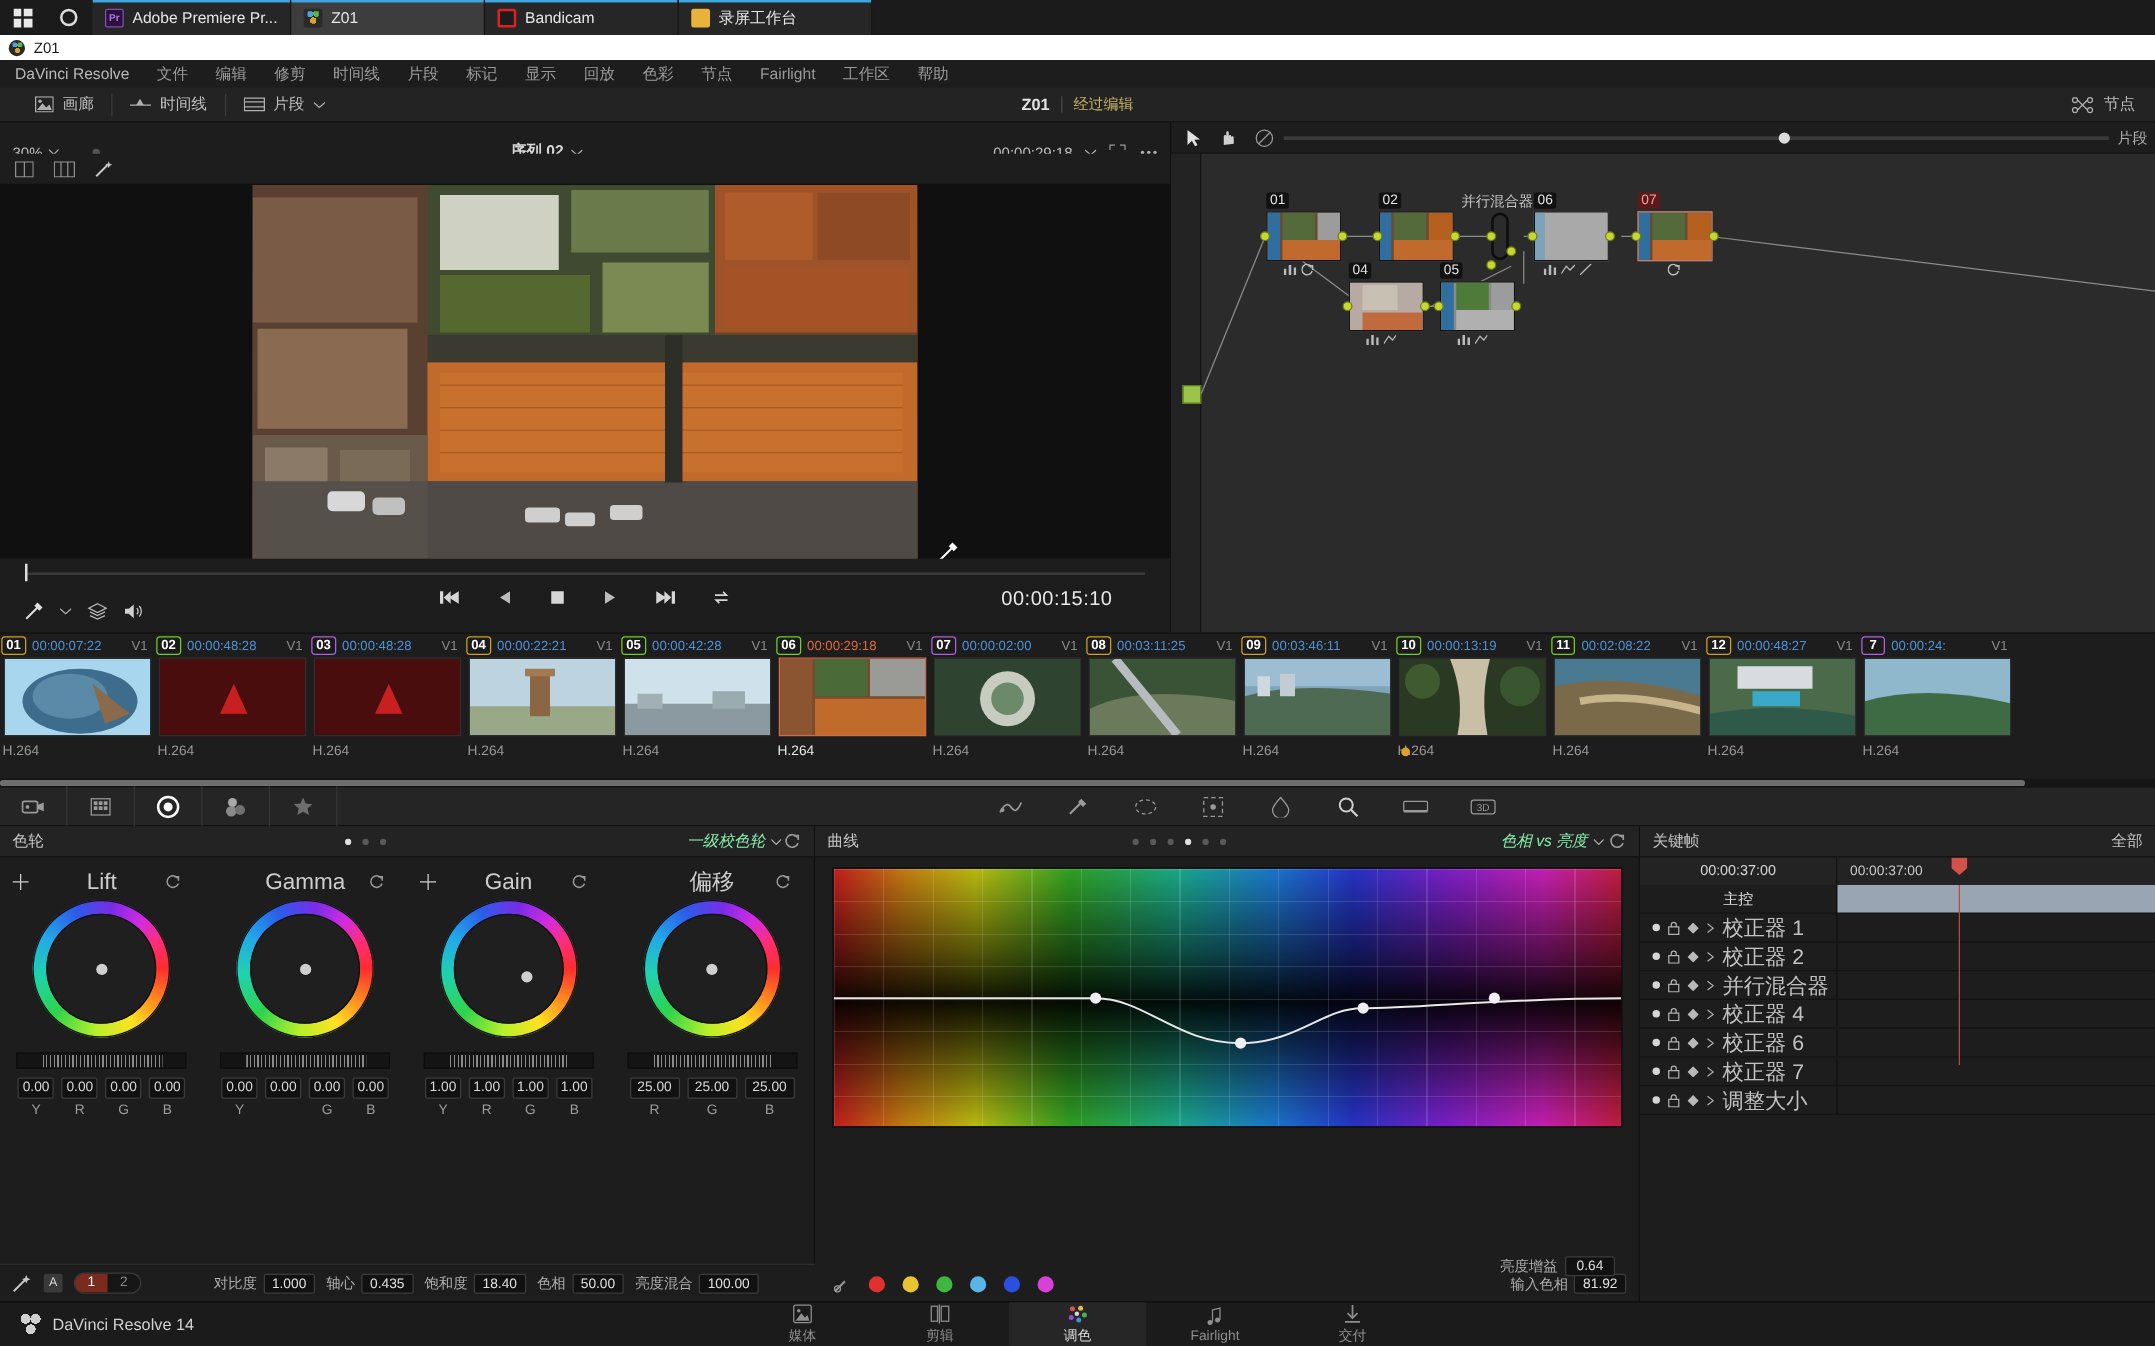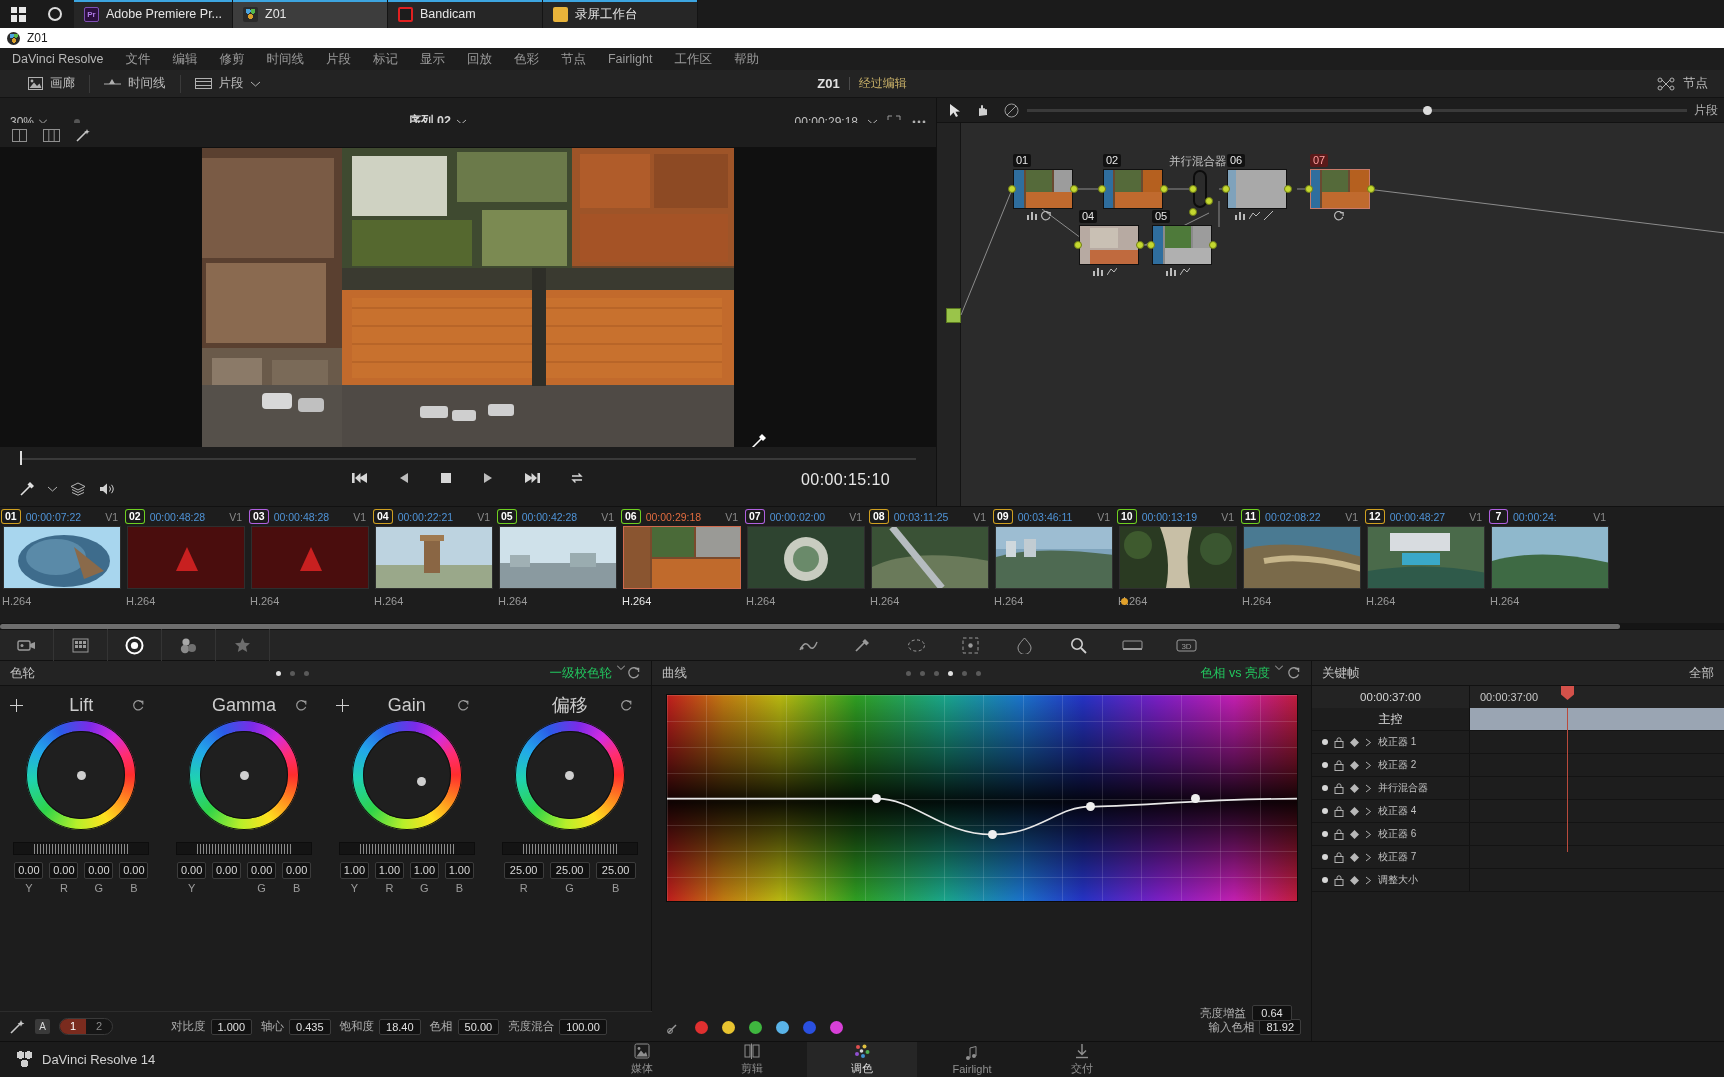--- a/index.html
+++ b/index.html
@@ -152,21 +152,21 @@
   .pal-btn.on{ color:#fff; }
   .pal-mid{ margin-left:auto; margin-right:auto; display:flex; align-items:center; }
 
   
   .panels{ position:absolute; left:0; top:661px; width:1724px; height:380px; display:flex; }
   .panel-hdr{ height:25px; background:#232323; border-bottom:1px solid #111; display:flex;
       align-items:center; padding:0 10px; font-size:12.5px; color:#c4c4c4; }
   .pg-dots{ flex:1; display:flex; justify-content:center; align-items:center; gap:9px; }
   .pg-dots i{ width:5px; height:5px; border-radius:50%; background:#5a5a5a; display:block; }
   .pg-dots i.on{ background:#e0e0e0; }
-  .hdr-sel{ display:flex; align-items:flex-start; gap:5px; color:#22c55e; }
+  .hdr-sel{ display:flex; align-items:center; gap:5px; color:#86efac;font-style:italic; }
 
   .pnl-wheels{ width:652px; background:#1d1d1d; border-right:1px solid #111; position:relative; }
   .wheels{ display:flex; padding-top:8px; }
   .wcol{ width:163px; position:relative; }
   .wtop{ height:22px; display:flex; align-items:center; justify-content:center; position:relative;
       font-size:18px; color:#cdcdcd; }
   .wtop .lft{ position:absolute; left:10px; } .wtop .rgt{ position:absolute; right:18px; }
   .wheel{ width:110px; height:110px; margin:4px auto 0; border-radius:50%; position:relative;
       background:conic-gradient(from 90deg,
         #ff2d2d 0deg,#ff8a1f 30deg,#ffe11f 60deg,#b6f02a 95deg,#2fd44a 135deg,
@@ -217,21 +217,21 @@
   .kf-left{ width:158px; border-right:1px solid #111; display:flex; align-items:center;
       justify-content:center; font-size:11.5px; color:#d6d6d6; background:#232323; }
   .kf-right{ flex:1; background:#232323; position:relative; font-size:11px; color:#c8c8c8;
       display:flex; align-items:center; padding-left:10px; }
   .kf-master{ height:23px; display:flex; border-bottom:1px solid #131313; }
   .kf-master .kl{ width:158px; border-right:1px solid #111; display:flex; align-items:center;
       justify-content:center; font-size:12px; color:#e2e2e2; }
   .kf-master .kr{ flex:1; background:#9aa5b3; }
   .kf-row{ height:23px; display:flex; border-bottom:1px solid #131313; }
   .kf-row .kl{ width:158px; border-right:1px solid #111; display:flex; align-items:center; gap:6px;
-      padding-left:10px; font-size:10px; color:#c2c2c2; }
+      padding-left:10px; font-size:17px; color:#c2c2c2; }
   .kf-row .kr{ flex:1; }
   .kf-row .kdot{ width:6px; height:6px; border-radius:50%; background:#d6d6d6; display:block; }
   .kf-play{ position:absolute; left:255px; top:22px; bottom:40px; width:1px; background:#b94a3c; }
   .kf-playhead{ position:absolute; left:249px; top:0px; width:13px; height:14px; background:#d4514a;
       clip-path:polygon(0 0,100% 0,100% 60%,50% 100%,0 60%); }
 
   
   .statusbar{ position:absolute; left:0; bottom:0; width:1724px; height:36px; background:#1b1b1b;
       border-top:1px solid #0f0f0f; display:flex; align-items:center; }
   .sb-brand{ display:flex; align-items:center; gap:9px; padding-left:16px; font-size:13px; color:#d2d2d2; }

